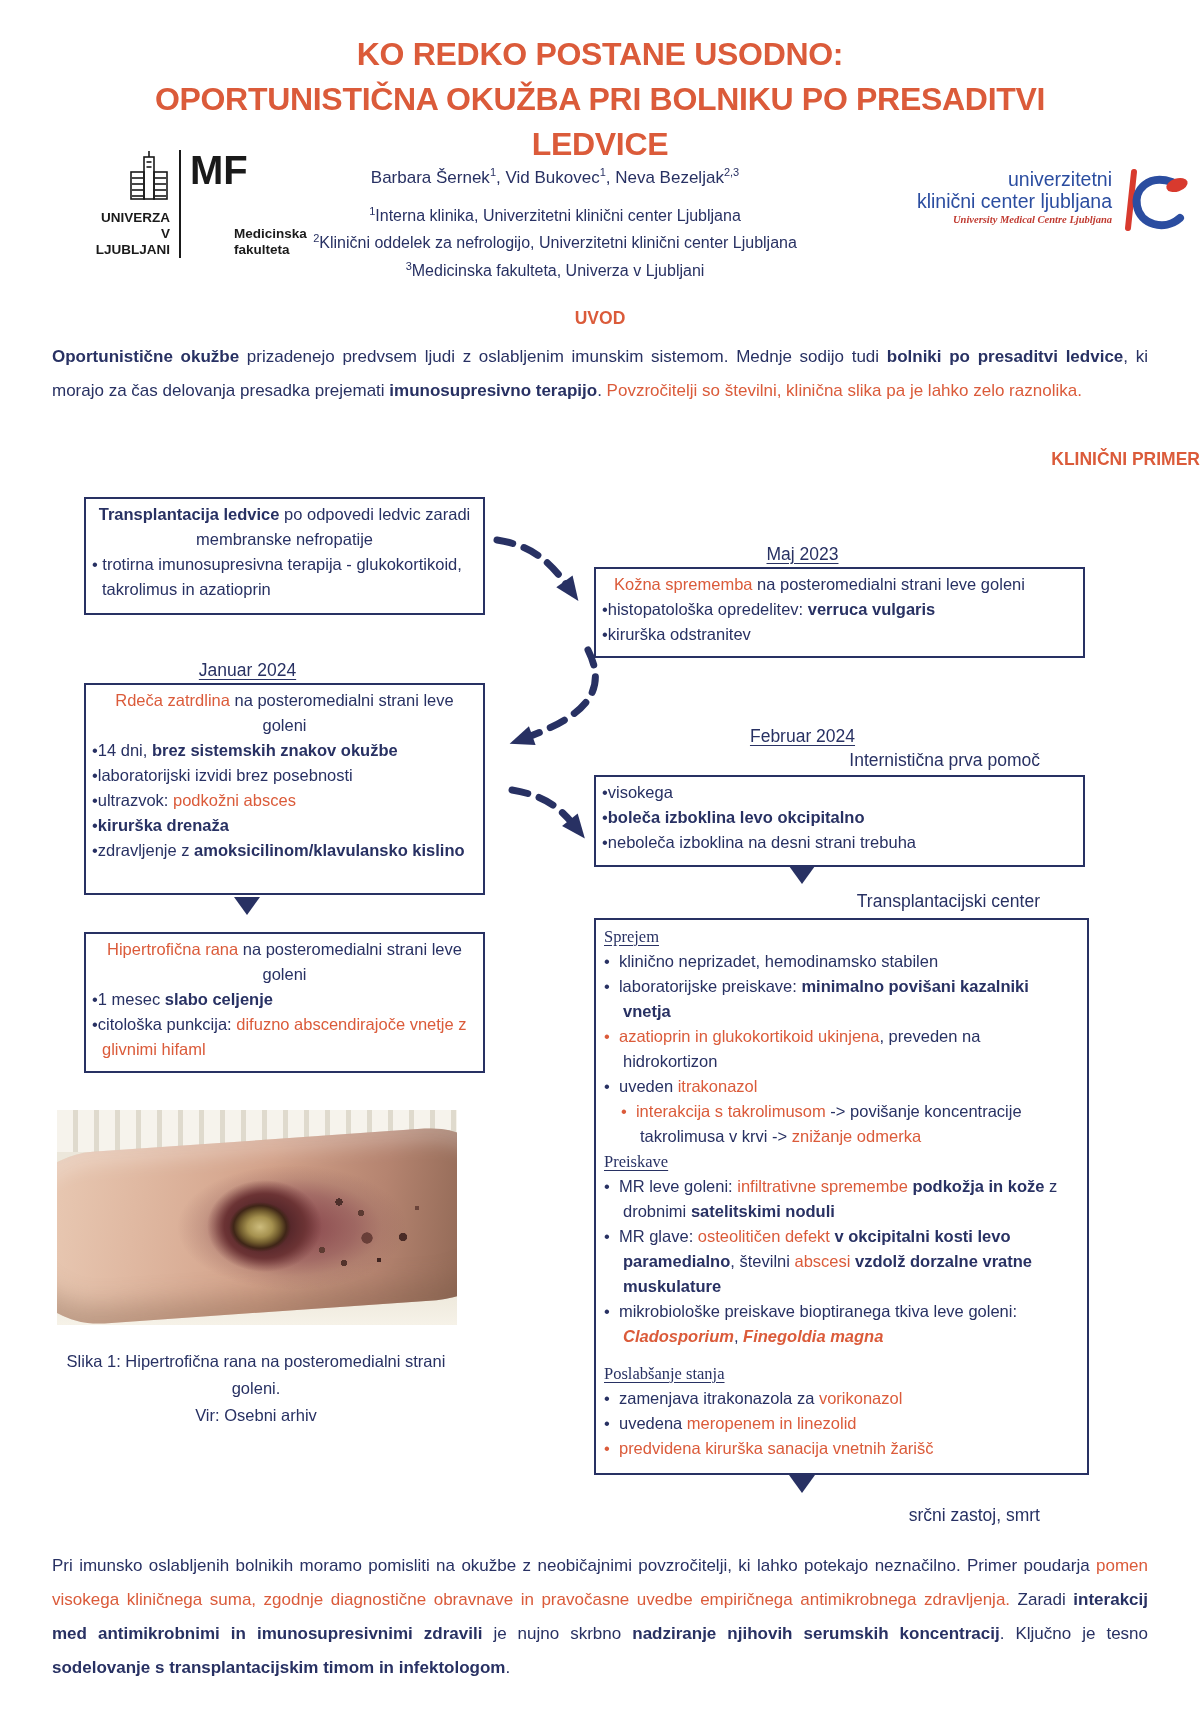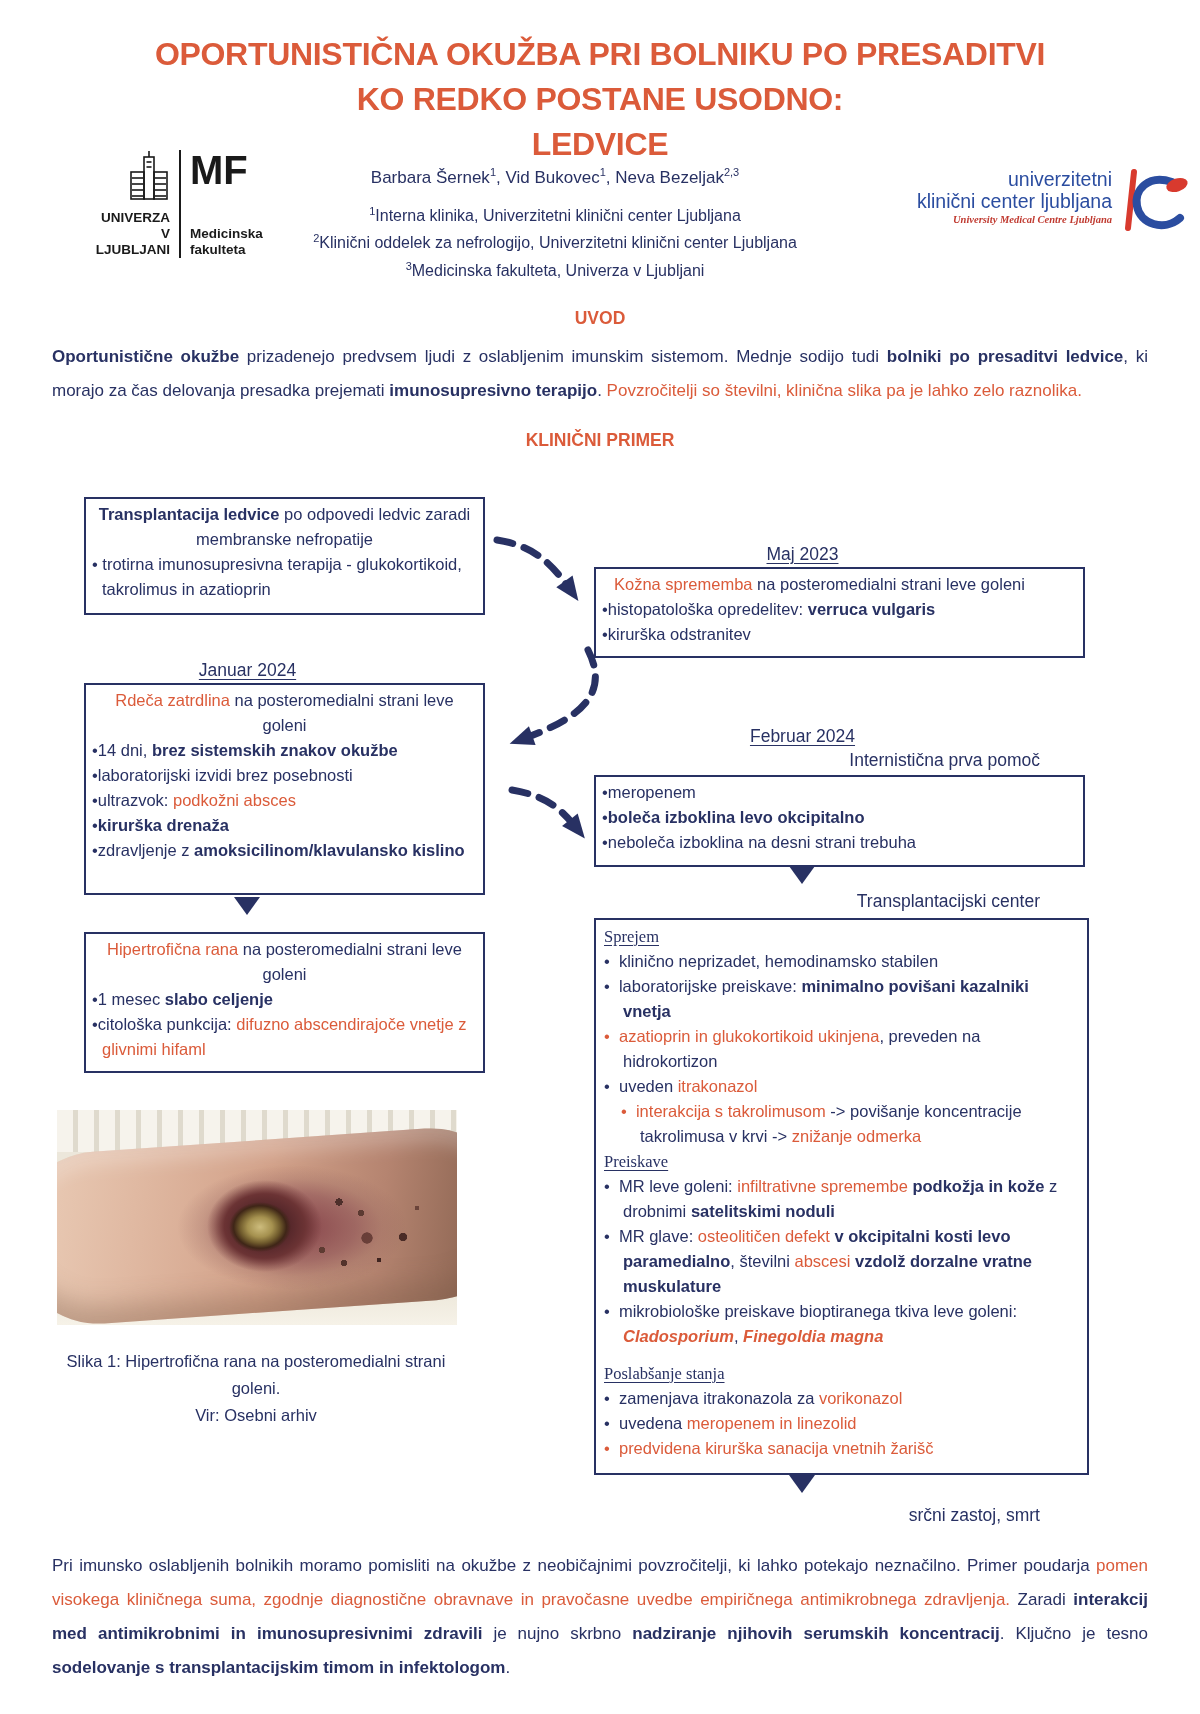--- a/index.html
+++ b/index.html
@@ -11,21 +11,21 @@
   .title{left:0;top:32px;width:100%;text-align:center;color:var(--acc);
          font-weight:bold;font-size:32px;line-height:45px;letter-spacing:-.3px;}
   .authors{left:250px;top:166px;width:610px;text-align:center;font-size:17px;}
   .affil{left:200px;top:200px;width:710px;text-align:center;font-size:16px;line-height:23px;}
   .sup{vertical-align:super;font-size:11px;}
   
   .mf{left:88px;top:150px;width:190px;height:108px;color:var(--black);display:flex;}
   .mf-left{width:82px;display:flex;flex-direction:column;align-items:flex-end;justify-content:space-between;padding-right:9px;}
   .mf-right{display:flex;flex-direction:column;justify-content:space-between;padding-left:9px;border-left:2px solid var(--black);}
   .mf-acronym{font-size:40px;font-weight:bold;line-height:40px;}
-  .mf-small{font-size:13.5px;font-weight:bold;line-height:16px;}
+  .mf-small{font-size:13.5px;font-weight:bold;line-height:16px;margin-left:44px;}
   
   .ukc{left:812px;top:168px;width:378px;display:flex;align-items:flex-start;}
   .ukc-text{flex:1;text-align:right;padding-right:8px;}
   .ukc-l1,.ukc-l2{color:var(--blue);font-size:19.5px;line-height:22px;}
   .ukc-l3{color:#c03a30;font-family:"Liberation Serif",serif;font-style:italic;font-weight:bold;font-size:10.5px;margin-top:2px;}
   
   .sec-head{width:100%;text-align:center;color:var(--acc);font-weight:bold;font-size:17.5px;}
   .para{left:52px;width:1096px;text-align:justify;font-size:17px;line-height:34px;}
   
   .box{position:absolute;border:2.5px solid var(--navy);background:#fff;
@@ -76,22 +76,22 @@
      radial-gradient(circle 9px at 310px 128px,rgba(90,50,45,.8) 60%,transparent 65%),
      radial-gradient(circle 5px at 265px 140px,#5e3b32 60%,transparent 65%);}
   .caption{left:55px;top:1348px;width:402px;text-align:center;font-size:16.5px;line-height:27px;}
 </style>
 </head>
 <body>
 
 <div class="poster">
 
   <div class="abs title">
+    <div>KO REDKO POSTANE USODNO:</div>
     <div>OPORTUNISTIČNA OKUŽBA PRI BOLNIKU PO PRESADITVI</div>
-    <div>KO REDKO POSTANE USODNO:</div>
     <div>LEDVICE</div>
   </div>
 
   <div class="abs mf">
     <div class="mf-left">
       <span>
         <svg width="42" height="50" viewBox="0 0 42 50">
           <g fill="none" stroke="#1a1a1a" stroke-width="1.6">
             <line x1="21" y1="1" x2="21" y2="7"></line>
             <rect x="16" y="7" width="10" height="42"></rect>
@@ -142,21 +142,21 @@
         <path d="M14 4 L8 60" stroke="#D83A2E" stroke-width="6" stroke-linecap="round" fill="none"></path>
         <path d="M52 14 C 28 6, 14 22, 17 38 C 20 56, 44 64, 60 50" stroke="#2B4DA0" stroke-width="8" fill="none" stroke-linecap="round"></path>
         <ellipse cx="57" cy="17" rx="11" ry="6.5" fill="#D83A2E" transform="rotate(-18 57 17)"></ellipse>
       </svg>
     </span>
   </div>
 
   <div class="abs sec-head" style="top:308px;">UVOD</div>
   <div class="abs para" style="top:340px;"><span class="b">Oportunistične okužbe</span><span> prizadenejo predvsem ljudi z oslabljenim imunskim sistemom. Mednje sodijo tudi </span><span class="b">bolniki po presaditvi ledvice</span><span>, ki morajo za čas delovanja presadka prejemati </span><span class="b">imunosupresivno terapijo</span><span>. </span><span class="ob">Povzročitelji so številni, klinična slika pa je lahko zelo raznolika.</span></div>
 
-  <div class="abs sec-head" style="top:430px;">KLINIČNI PRIMER</div>
+  <div class="abs sec-head" style="top:449px;text-align:right;">KLINIČNI PRIMER</div>
 
   <div class="box-head" style="left:55px;top:471px;width:385px;margin-top:34px;">
     <span class="u">2004</span>
   </div>
   <div class="box" style="left:55px;top:497px;width:385px;height:108px;">
       <div class="ln center"><span class="b">Transplantacija ledvice</span><span> po odpovedi ledvic zaradi membranske nefropatije</span></div>
       <div class="ln bullet"><span> trotirna imunosupresivna terapija - glukokortikoid, takrolimus in azatioprin</span></div>
     </div>
 
   <div class="box-head" style="left:55px;top:660px;width:385px;">
@@ -200,21 +200,21 @@
       <div class="ln indent1"><span class="ob">Kožna sprememba</span><span> na posteromedialni strani leve goleni</span></div>
       <div class="ln bullet"><span>histopatološka opredelitev: </span><span class="b">verruca vulgaris</span></div>
       <div class="ln bullet"><span>kirurška odstranitev</span></div>
     </div>
 
   <div class="box-head" style="left:565px;top:726px;width:475px;">
     <span class="u">Februar 2024</span>
   </div>
   <div class="plain-label" style="left:565px;top:750px;width:475px;">Internistična prva pomoč</div>
   <div class="box" style="left:565px;top:775px;width:475px;height:82px;">
-      <div class="ln bullet"><span>meropenem</span></div>
+      <div class="ln bullet"><span>visokega</span></div>
       <div class="ln bullet"><span class="b">boleča izboklina levo okcipitalno</span></div>
       <div class="ln bullet"><span>neboleča izboklina na desni strani trebuha</span></div>
     </div>
 
   <div class="tri" style="left:789px;top:866px;"></div>
   <div class="plain-label" style="left:565px;top:891px;width:475px;">Transplantacijski center</div>
 
   <div class="box" style="left:565px;top:918px;width:475px;height:545px;padding:4px 8px;line-height:25px;">
       <div class="ln uhead"><span>Sprejem</span></div>
       <div class="ln bl"><span>klinično neprizadet, hemodinamsko stabilen</span></div>

